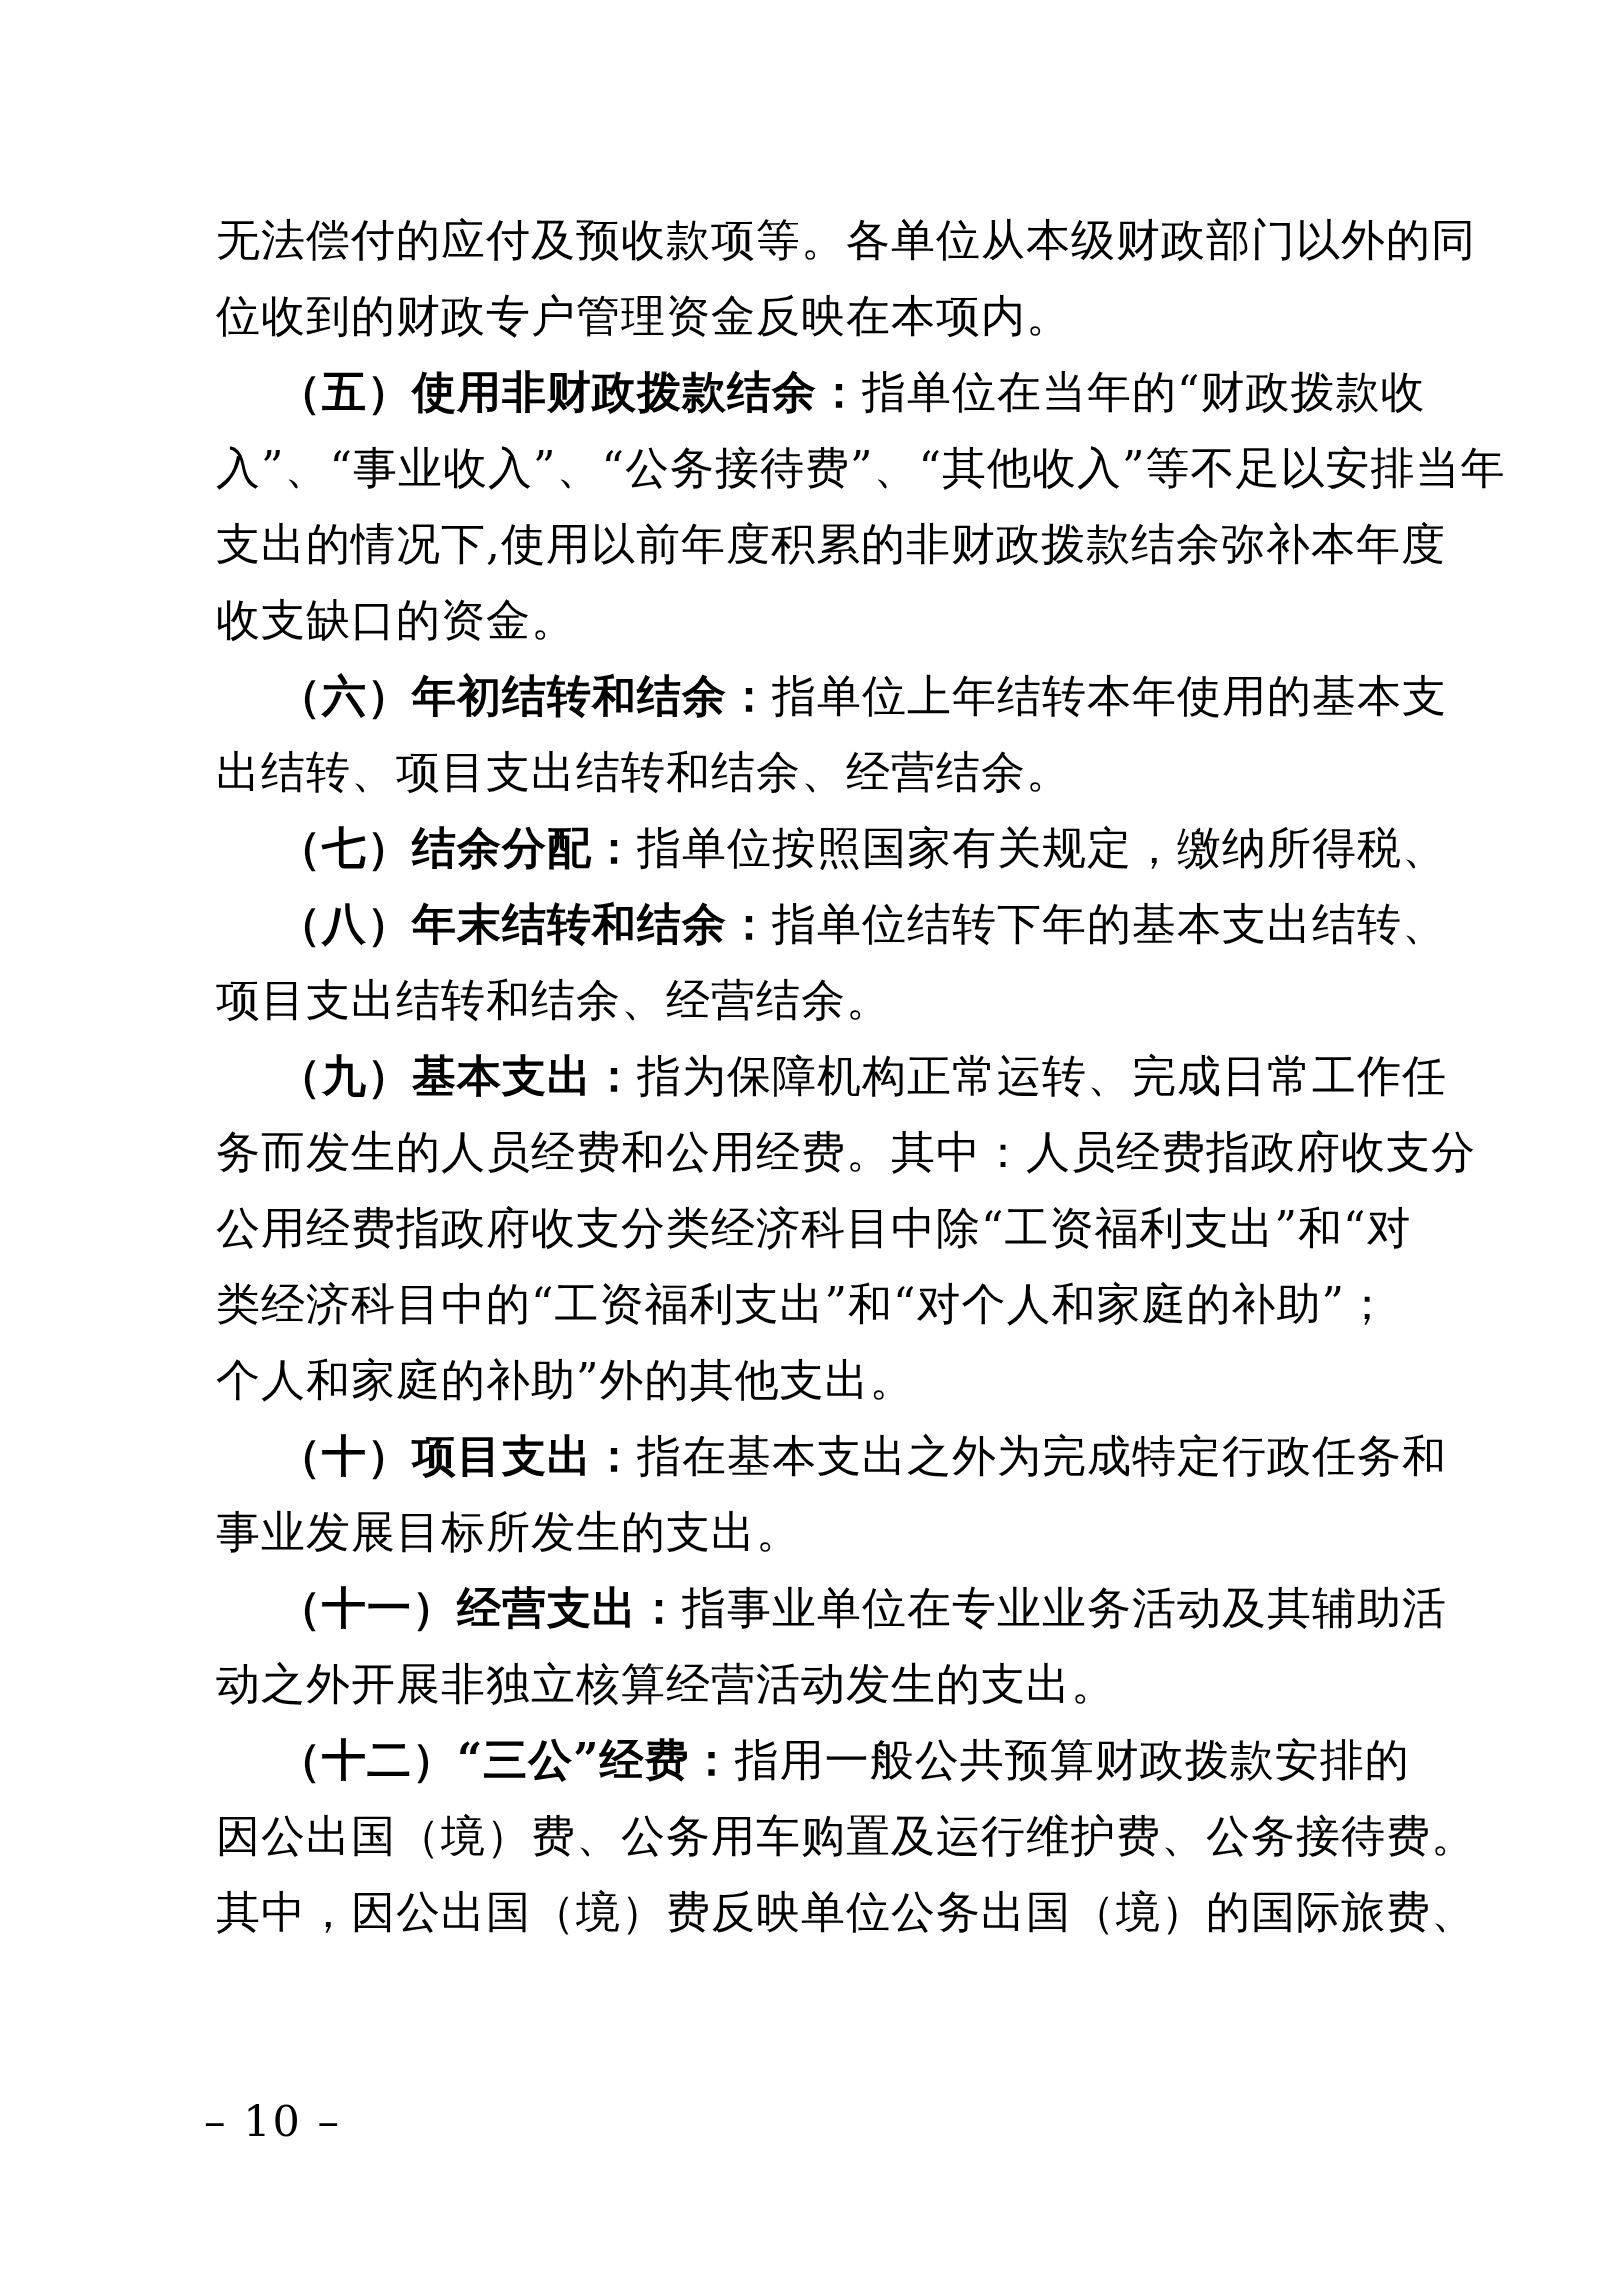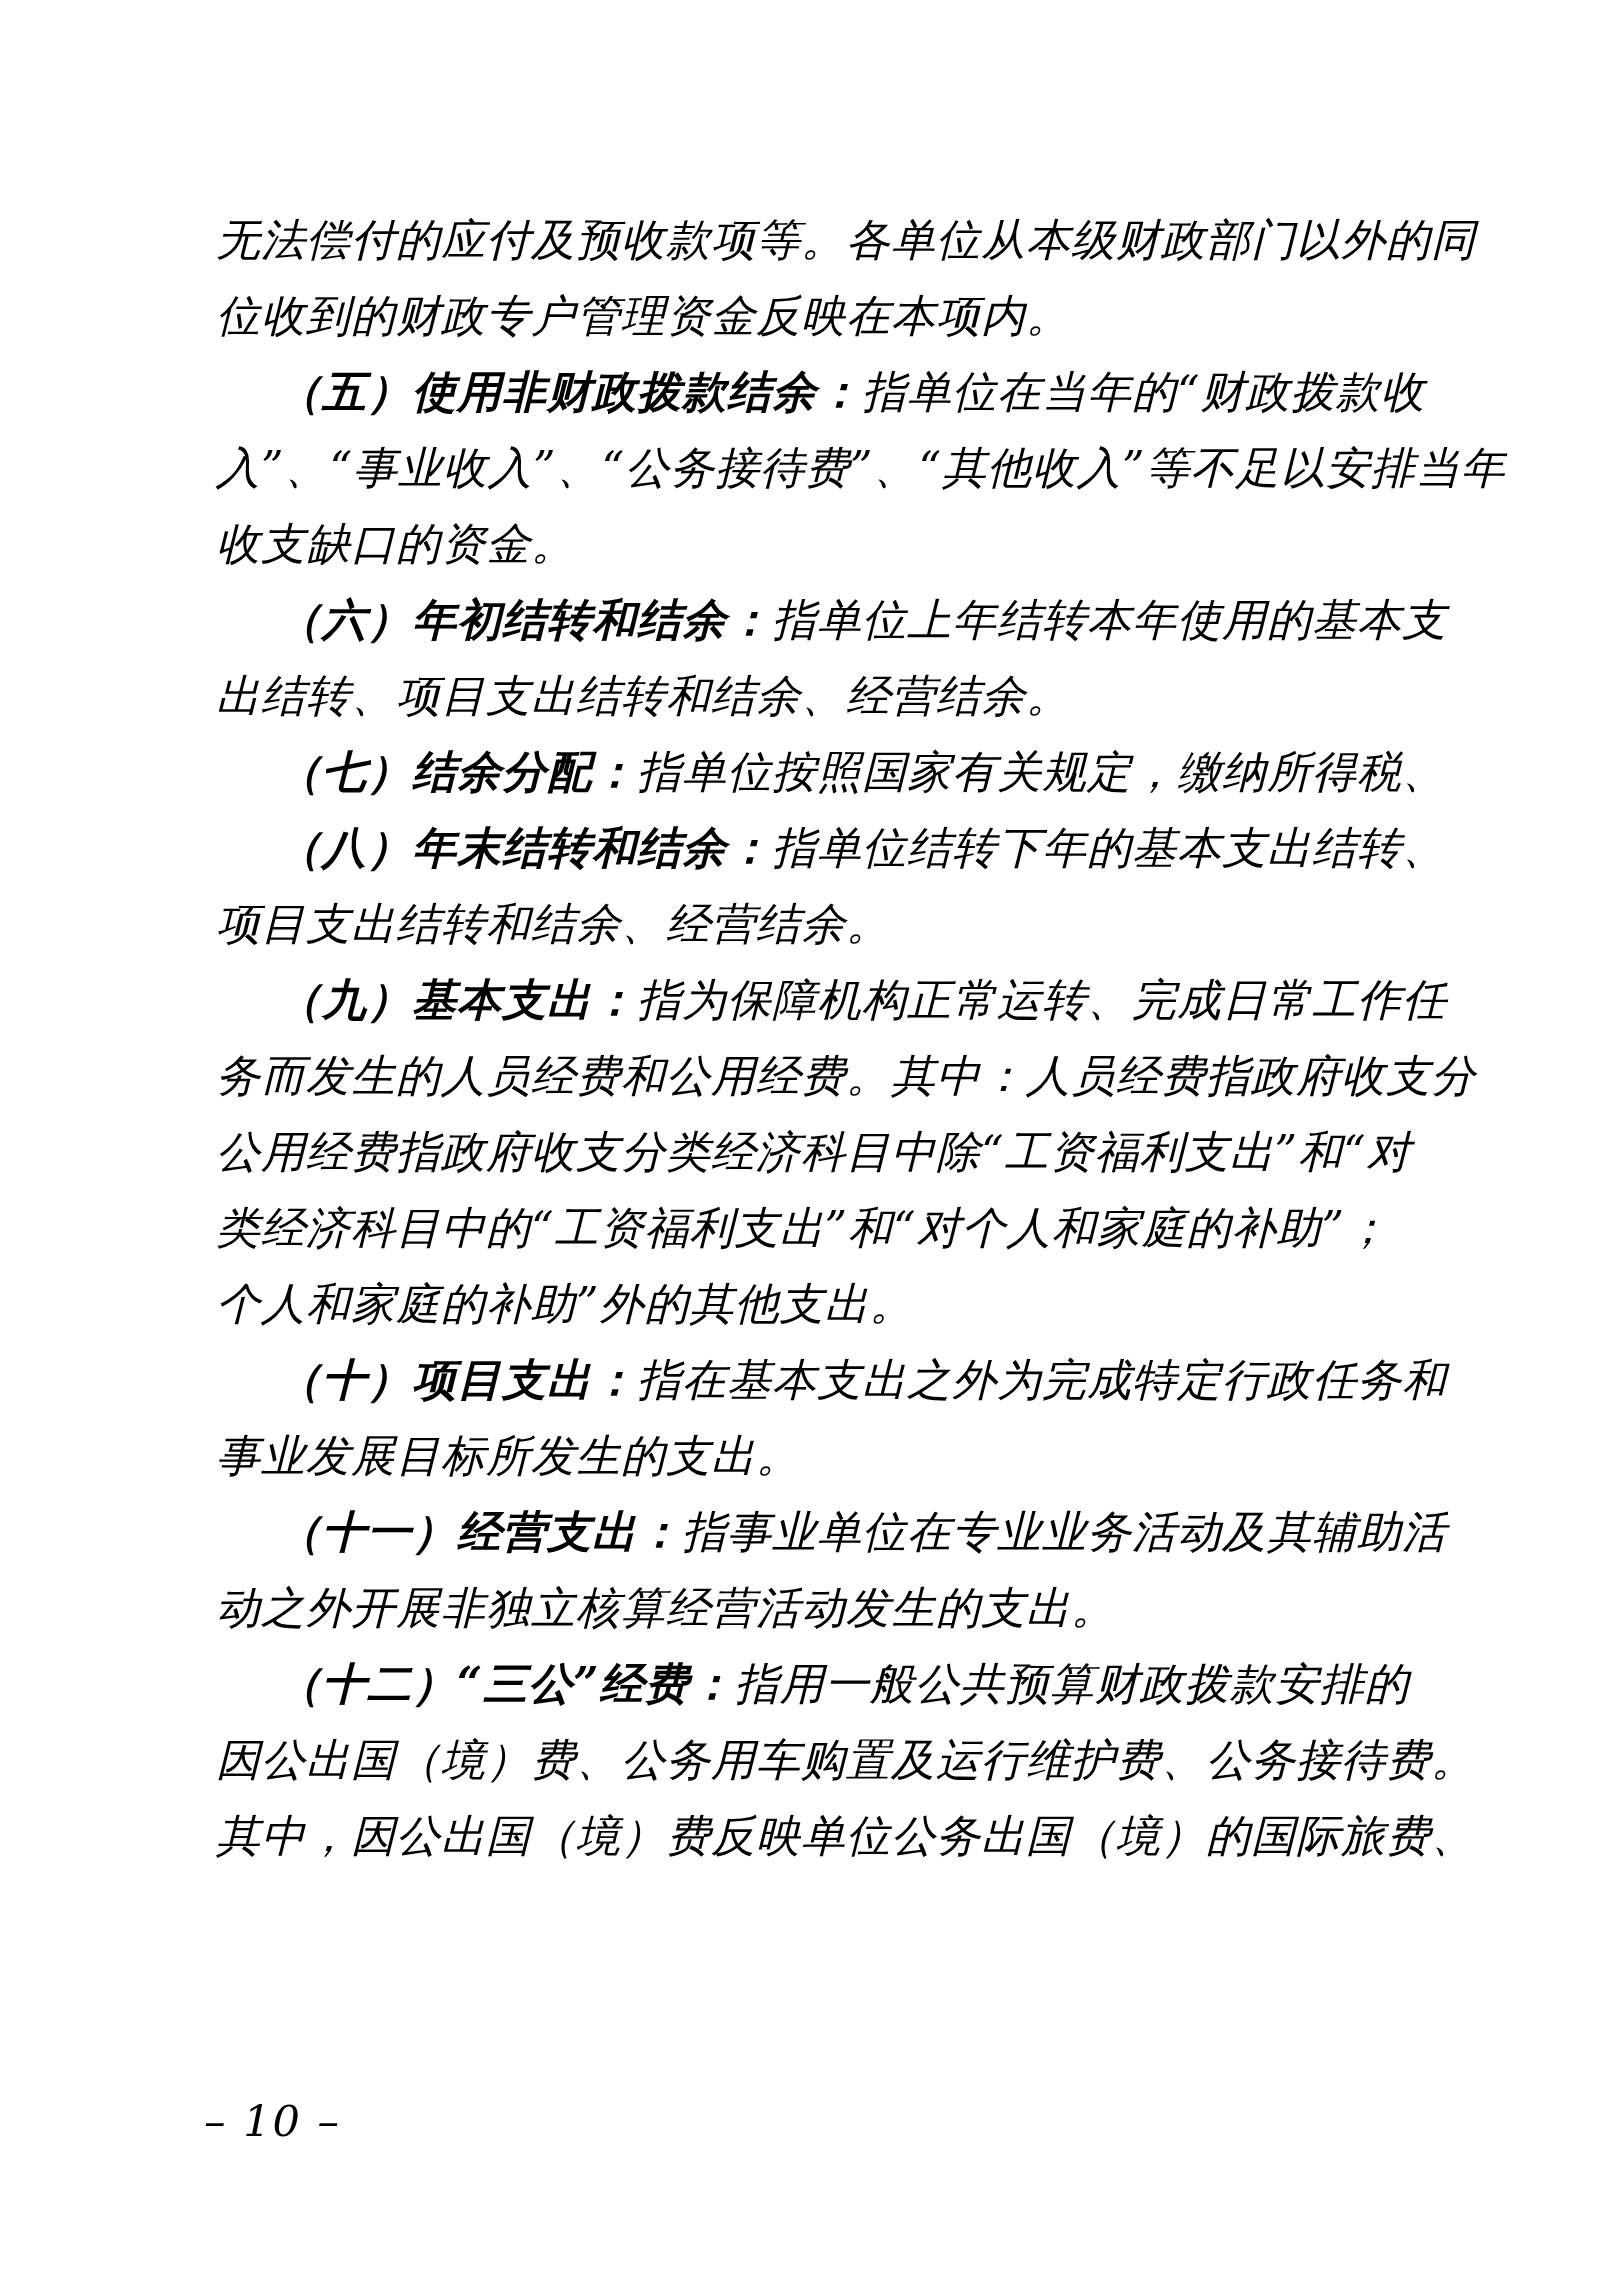--- a/index.html
+++ b/index.html
@@ -8,21 +8,20 @@
     background: #ffffff;
   }
   .page {
     position: relative;
     width: 1621px;
     height: 2293px;
     background: #ffffff;
     overflow: hidden;
     font-family: "DejaVu Serif", "Liberation Serif", serif;
     color: #000000;
-    font-style: italic;
   }
   .body-text {
     position: absolute;
     left: 216px;
     top: 202px;
     width: 1204px;
   }
   .line {
     height: 76px;
     line-height: 76px;
@@ -52,20 +51,21 @@
 </style>
 </head>
 <body>
 
 <div class="page">
   <div class="body-text">
       <div class="line"><span class="seg">无法偿付的应付及预收款项等。各单位从本级财政部门以外的同</span></div>
       <div class="line"><span class="seg">位收到的财政专户管理资金反映在本项内。</span></div>
       <div class="line indent"><span class="seg bold">（五）使用非财政拨款结余：</span><span class="seg">指单位在当年的“财政拨款收</span></div>
       <div class="line"><span class="seg">入”、“事业收入”、“公务接待费”、“其他收入”等不足以安排当年</span></div>
+      <div class="line"><span class="seg">支出的情况下,使用以前年度积累的非财政拨款结余弥补本年度</span></div>
       <div class="line"><span class="seg">收支缺口的资金。</span></div>
       <div class="line indent"><span class="seg bold">（六）年初结转和结余：</span><span class="seg">指单位上年结转本年使用的基本支</span></div>
       <div class="line"><span class="seg">出结转、项目支出结转和结余、经营结余。</span></div>
       <div class="line indent"><span class="seg bold">（七）结余分配：</span><span class="seg">指单位按照国家有关规定，缴纳所得税、</span></div>
       <div class="line indent"><span class="seg bold">（八）年末结转和结余：</span><span class="seg">指单位结转下年的基本支出结转、</span></div>
       <div class="line"><span class="seg">项目支出结转和结余、经营结余。</span></div>
       <div class="line indent"><span class="seg bold">（九）基本支出：</span><span class="seg">指为保障机构正常运转、完成日常工作任</span></div>
       <div class="line"><span class="seg">务而发生的人员经费和公用经费。其中：人员经费指政府收支分</span></div>
       <div class="line"><span class="seg">公用经费指政府收支分类经济科目中除“工资福利支出”和“对</span></div>
       <div class="line"><span class="seg">类经济科目中的“工资福利支出”和“对个人和家庭的补助”；</span></div>

